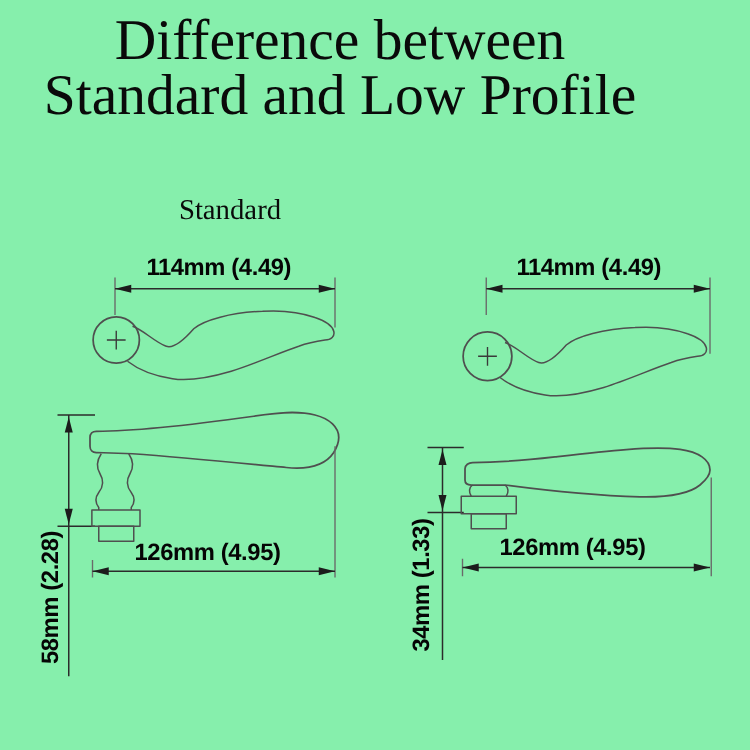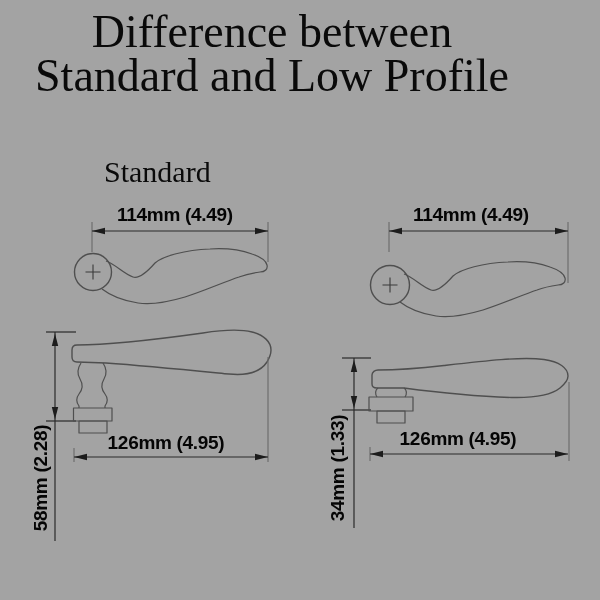--- a/index.html
+++ b/index.html
@@ -1,22 +1,22 @@
 <!DOCTYPE html>
 <html><head>
 <meta charset="utf-8">
 <style>
   html,body { margin:0; padding:0; background:#ffffff; }
   body { width:600px; height:600px; font-family:"Liberation Sans", sans-serif; }
-  .canvas { position:relative; width:600px; height:600px; overflow:hidden; background:#a3a3a3; }
+  .canvas { position:relative; width:600px; height:600px; overflow:hidden; background:#86efac; }
   .title { position:absolute; left:-28px; top:10px; width:600px; text-align:center;
            font-family:"Liberation Serif", serif; font-size:46px; line-height:44px;
            color:#0a0a0a; white-space:nowrap; }
-  .col-label { position:absolute; top:155px; width:160px; 
-           font-family:"Liberation Serif", serif; font-size:30px; color:#0a0a0a; }
+  .col-label { position:absolute; top:155px; width:160px; text-align:center;
+           font-family:"Liberation Serif", serif; font-size:23px; color:#0a0a0a; }
   .col-label.std { left:104px; }
   .col-label.low { left:382px; }
   .dim { position:absolute; width:160px; height:22px; text-align:center; font-weight:bold;
            font-size:19px; line-height:22px; color:#050505; letter-spacing:-0.3px; white-space:nowrap; }
   .dim.v { transform:rotate(-90deg); }
   #dim-std-top  { left:95px;  top:204px; }
   #dim-low-top  { left:391px; top:204px; }
   #dim-std-side { left:86px;  top:432px; }
   #dim-low-side { left:378px; top:428px; }
   #dim-std-height { left:-39px; top:467px; }

